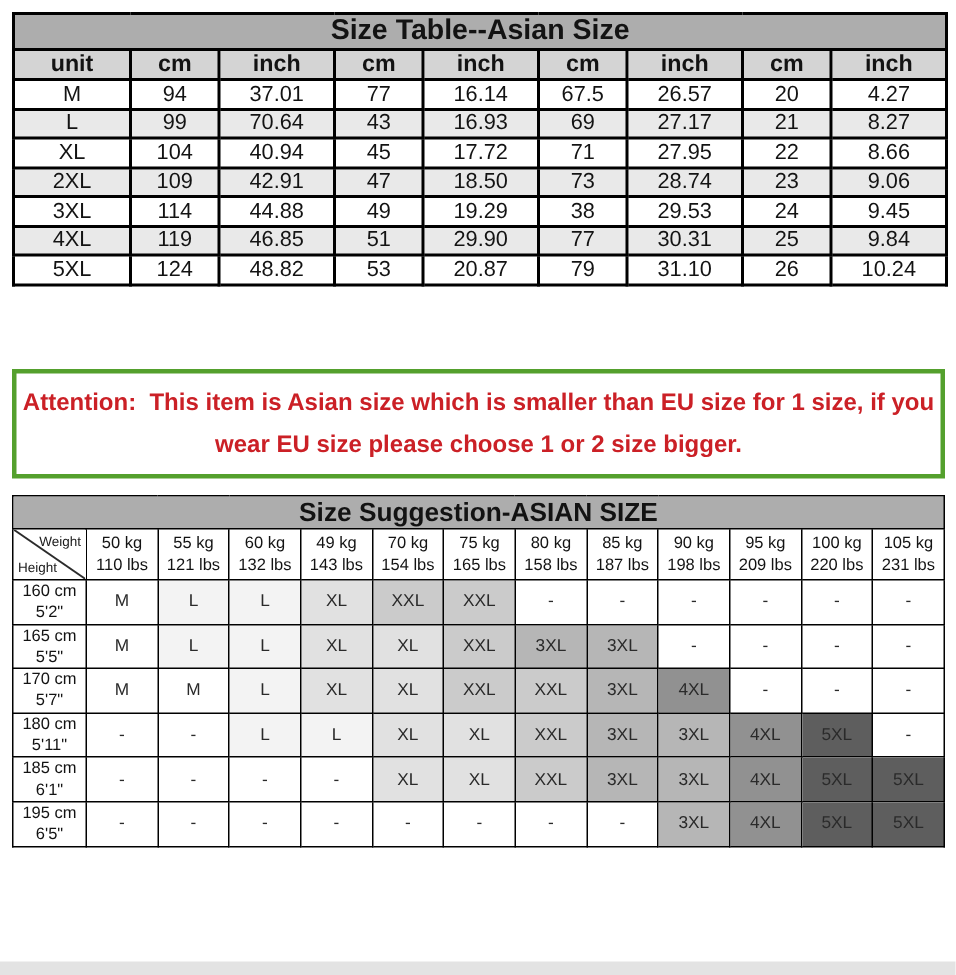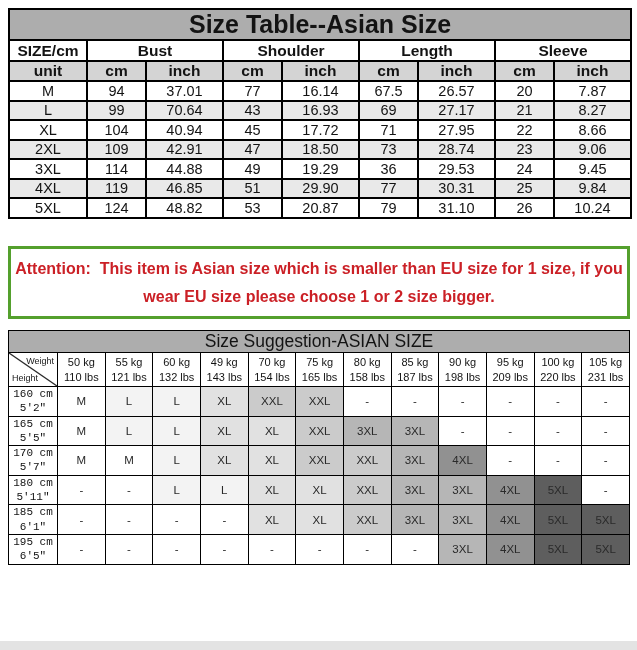--- a/index.html
+++ b/index.html
@@ -12,45 +12,45 @@
     overflow: hidden;
   }
   table { border-collapse: collapse; table-layout: fixed; }
 
   
   .t1 { position: absolute; left: 8px; top: 8px; width: 622px; }
   .t1 th, .t1 td {
     border: 2px solid #000; text-align: center; vertical-align: middle;
     padding: 0; overflow: hidden;
   }
-  .t1-title { height: 22px; font-size: 25px; font-weight: bold; background: var(--band); }
+  .t1-title { height: 22px; font-size: 19px; font-weight: bold; background: var(--band); }
   .t1-groups th { height: 21px; font-size: 15.5px; font-weight: bold; background: #fff; }
   .t1-units th { height: 20px; font-size: 15.5px; font-weight: bold; background: var(--unitrow); }
   .t1 tbody td { height: 19.5px; font-size: 14.5px; background: #fff; }
   .t1 tbody tr.alt td { background: var(--altrow); }
 
   
   .attention {
     position: absolute; left: 8px; top: 246px; width: 622px; height: 73px;
     border: 3px solid var(--green); background: #fff;
     color: var(--red); font-weight: bold; font-size: 16px; line-height: 1.7;
     display: flex; align-items: center; justify-content: center;
     text-align: center; padding: 0 4px; white-space: pre-wrap;
   }
 
   
   .t2 { position: absolute; left: 8px; top: 330px; width: 622px; }
   .t2 th, .t2 td {
     border: 1.5px solid #000; text-align: center; vertical-align: middle;
     padding: 0; overflow: hidden;
   }
-  .t2-title { height: 14px; font-size: 17.5px; font-weight: normal; background: var(--band); }
+  .t2-title { height: 14px; font-size: 17.5px; font-weight: bold; background: var(--band); }
   .t2-head th { height: 34px; font-size: 11px; font-weight: normal; background: #fff; line-height: 1.35; }
   .t2 tbody td { height: 29px; font-size: 11.5px; color: #2a2a2a; }
-  .t2 tbody td.rowhead { font-size: 11px; line-height: 1.3; background: #fff; color: #131313; font-family: Liberation Mono, monospace; }
+  .t2 tbody td.rowhead { font-size: 11px; line-height: 1.3; background: #fff; color: #131313; }
   .corner { position: relative; background: var(--band); }
   .diag { position: absolute; left: 0; top: 0; width: 100%; height: 100%; display: block; }
   .c-top { position: absolute; top: 2px; right: 3px; font-size: 9px; color: #1a1a1a; }
   .c-bot { position: absolute; bottom: 2px; left: 3px; font-size: 9px; color: #1a1a1a; }
 
   .bottom-strip { position: absolute; left: 0; top: 641px; width: 637px; height: 9px; background: #e3e3e3; }
 </style>
 </head>
 <body>
 
@@ -63,27 +63,20 @@
       <col style="width:77px">
       <col style="width:59px">
     <col style="width:77px">
       <col style="width:59px">
       <col style="width:77px">
   </colgroup>
   <thead>
     <tr>
       <th class="t1-title" colspan="9">Size Table--Asian Size</th>
     </tr>
-    <tr class="t1-groups">
-      <th>SIZE/cm</th>
-      <th colspan="2">Bust</th>
-      <th colspan="2">Shoulder</th>
-      <th colspan="2">Length</th>
-      <th colspan="2">Sleeve</th>
-    </tr>
     <tr class="t1-units">
       <th>unit</th>
       <th>cm</th>
       <th>inch</th>
       <th>cm</th>
       <th>inch</th>
       <th>cm</th>
       <th>inch</th>
       <th>cm</th>
       <th>inch</th>
@@ -92,21 +85,21 @@
   <tbody>
       <tr>
         <td>M</td>
         <td>94</td>
         <td>37.01</td>
         <td>77</td>
         <td>16.14</td>
         <td>67.5</td>
         <td>26.57</td>
         <td>20</td>
-        <td>7.87</td>
+        <td>4.27</td>
       </tr>
       <tr class="alt">
         <td>L</td>
         <td>99</td>
         <td>70.64</td>
         <td>43</td>
         <td>16.93</td>
         <td>69</td>
         <td>27.17</td>
         <td>21</td>
@@ -133,21 +126,21 @@
         <td>28.74</td>
         <td>23</td>
         <td>9.06</td>
       </tr>
       <tr>
         <td>3XL</td>
         <td>114</td>
         <td>44.88</td>
         <td>49</td>
         <td>19.29</td>
-        <td>36</td>
+        <td>38</td>
         <td>29.53</td>
         <td>24</td>
         <td>9.45</td>
       </tr>
       <tr class="alt">
         <td>4XL</td>
         <td>119</td>
         <td>46.85</td>
         <td>51</td>
         <td>29.90</td>

